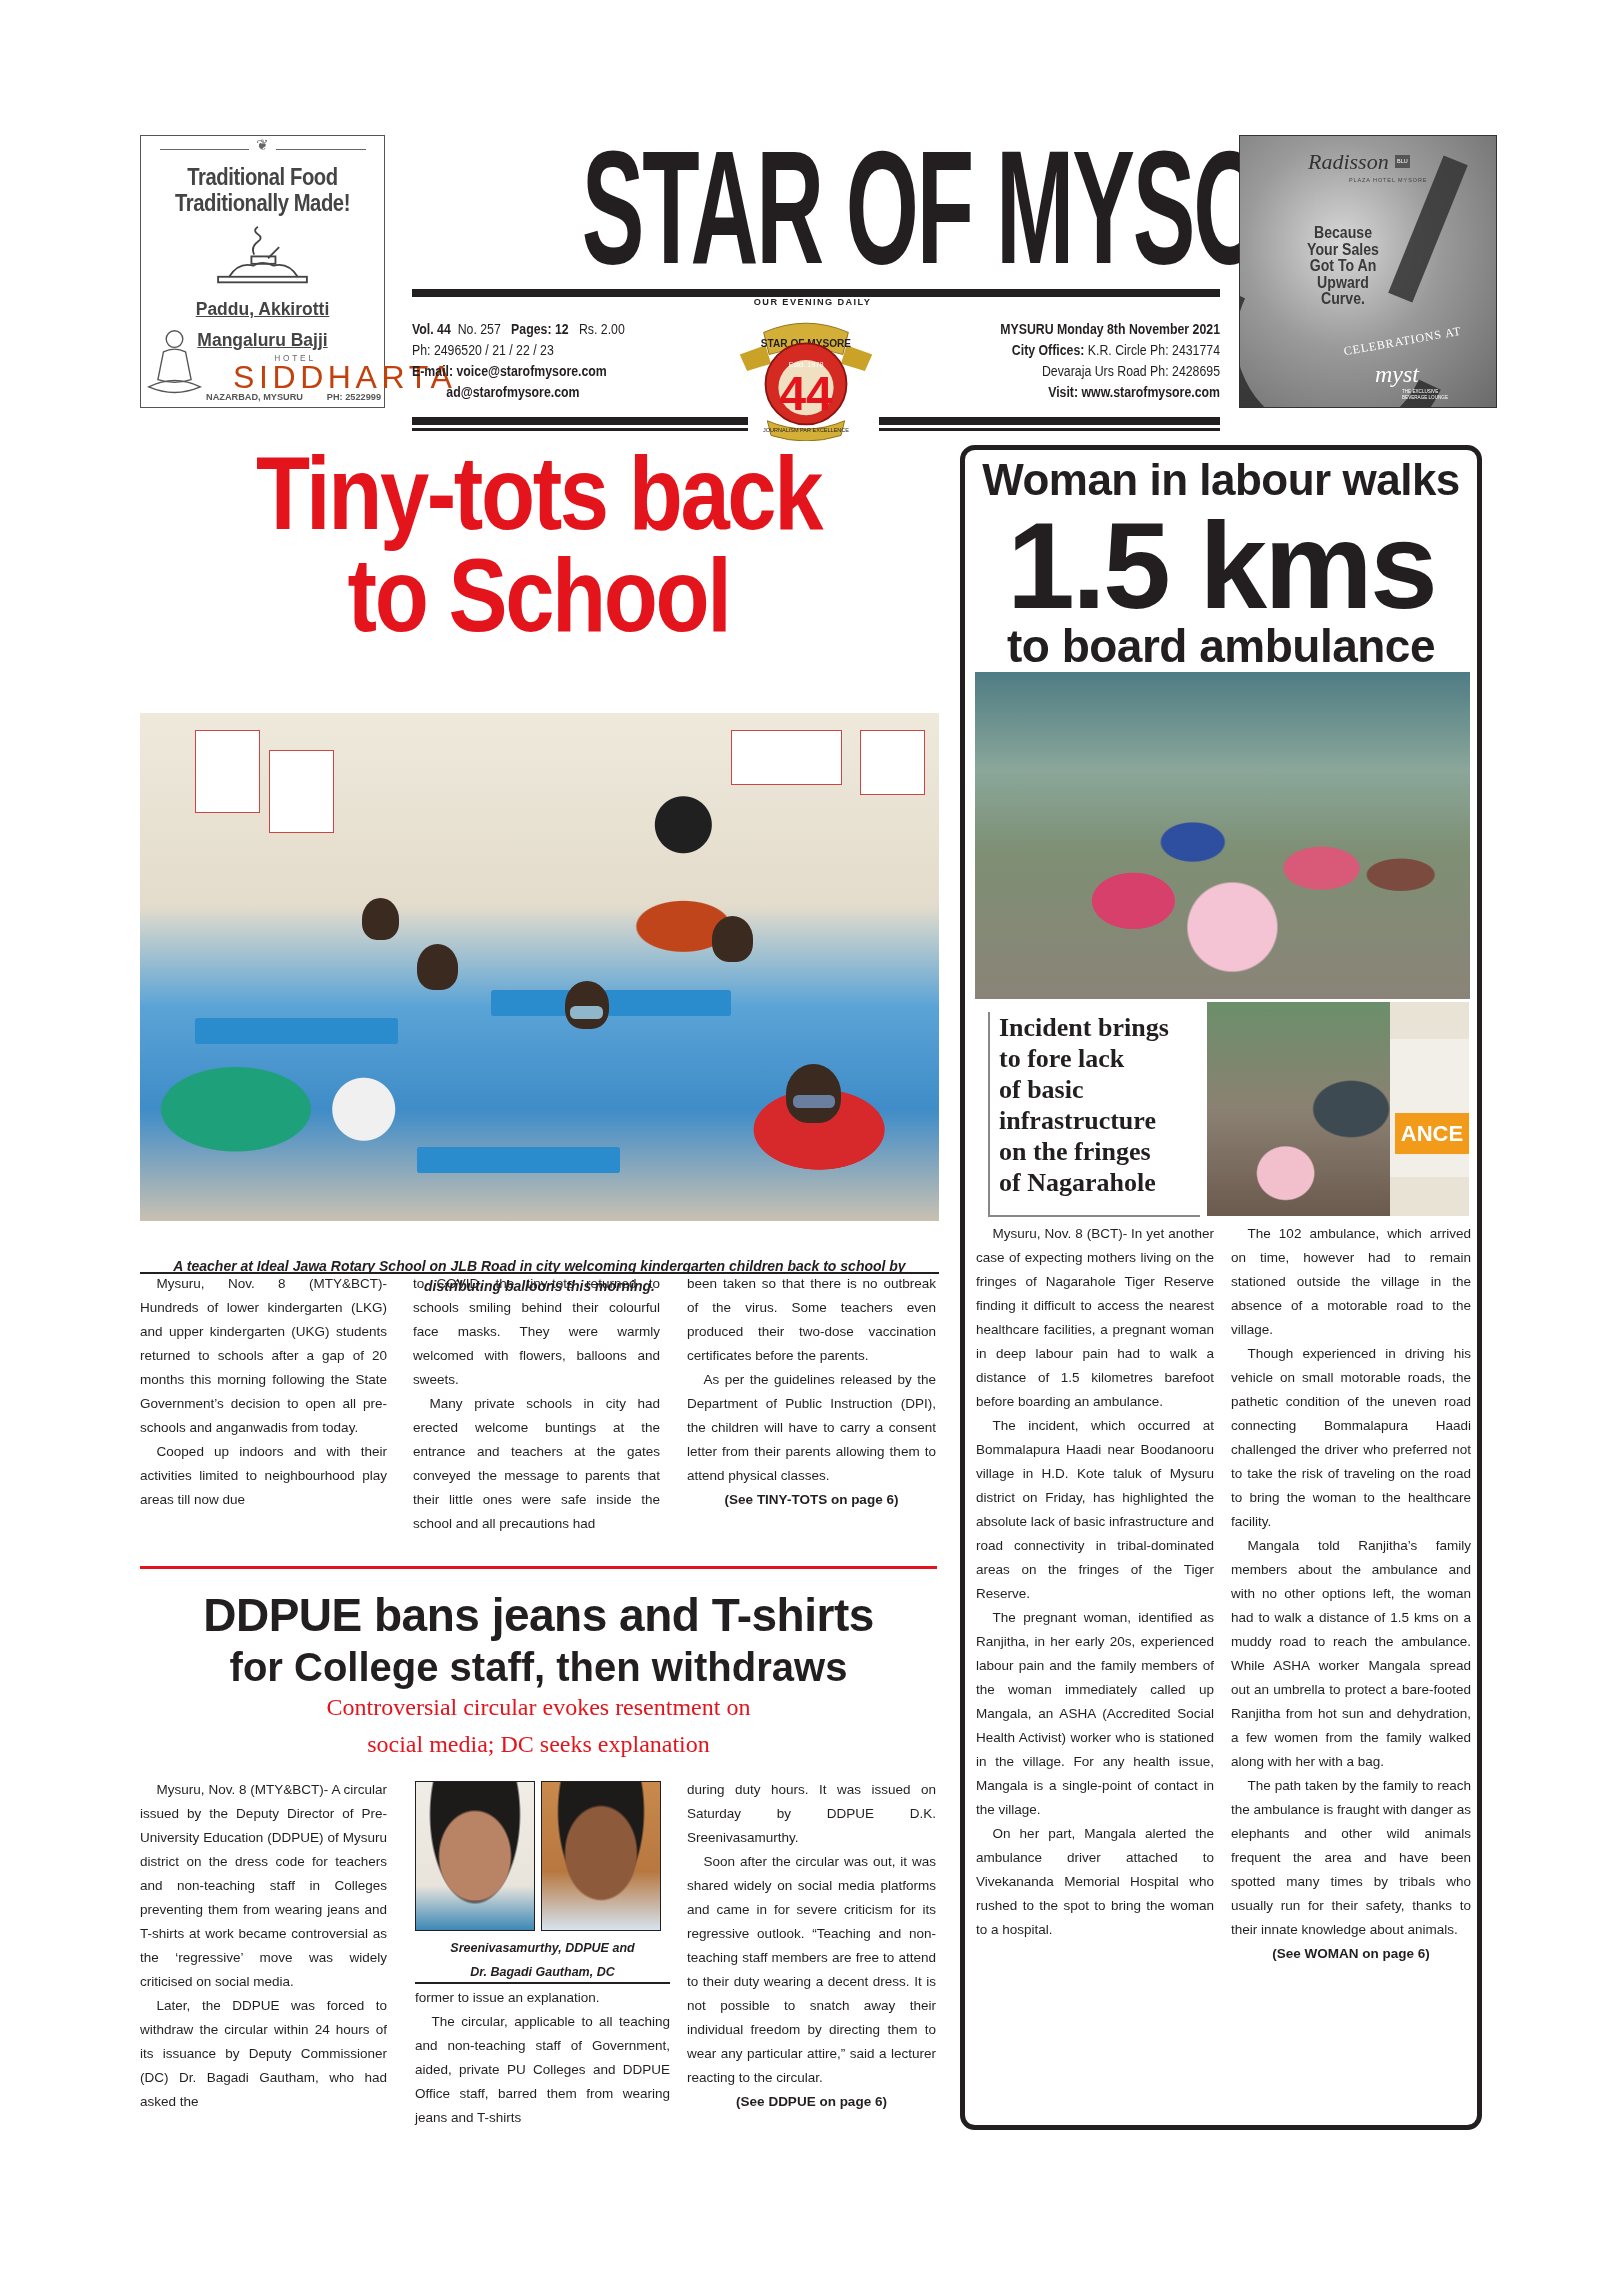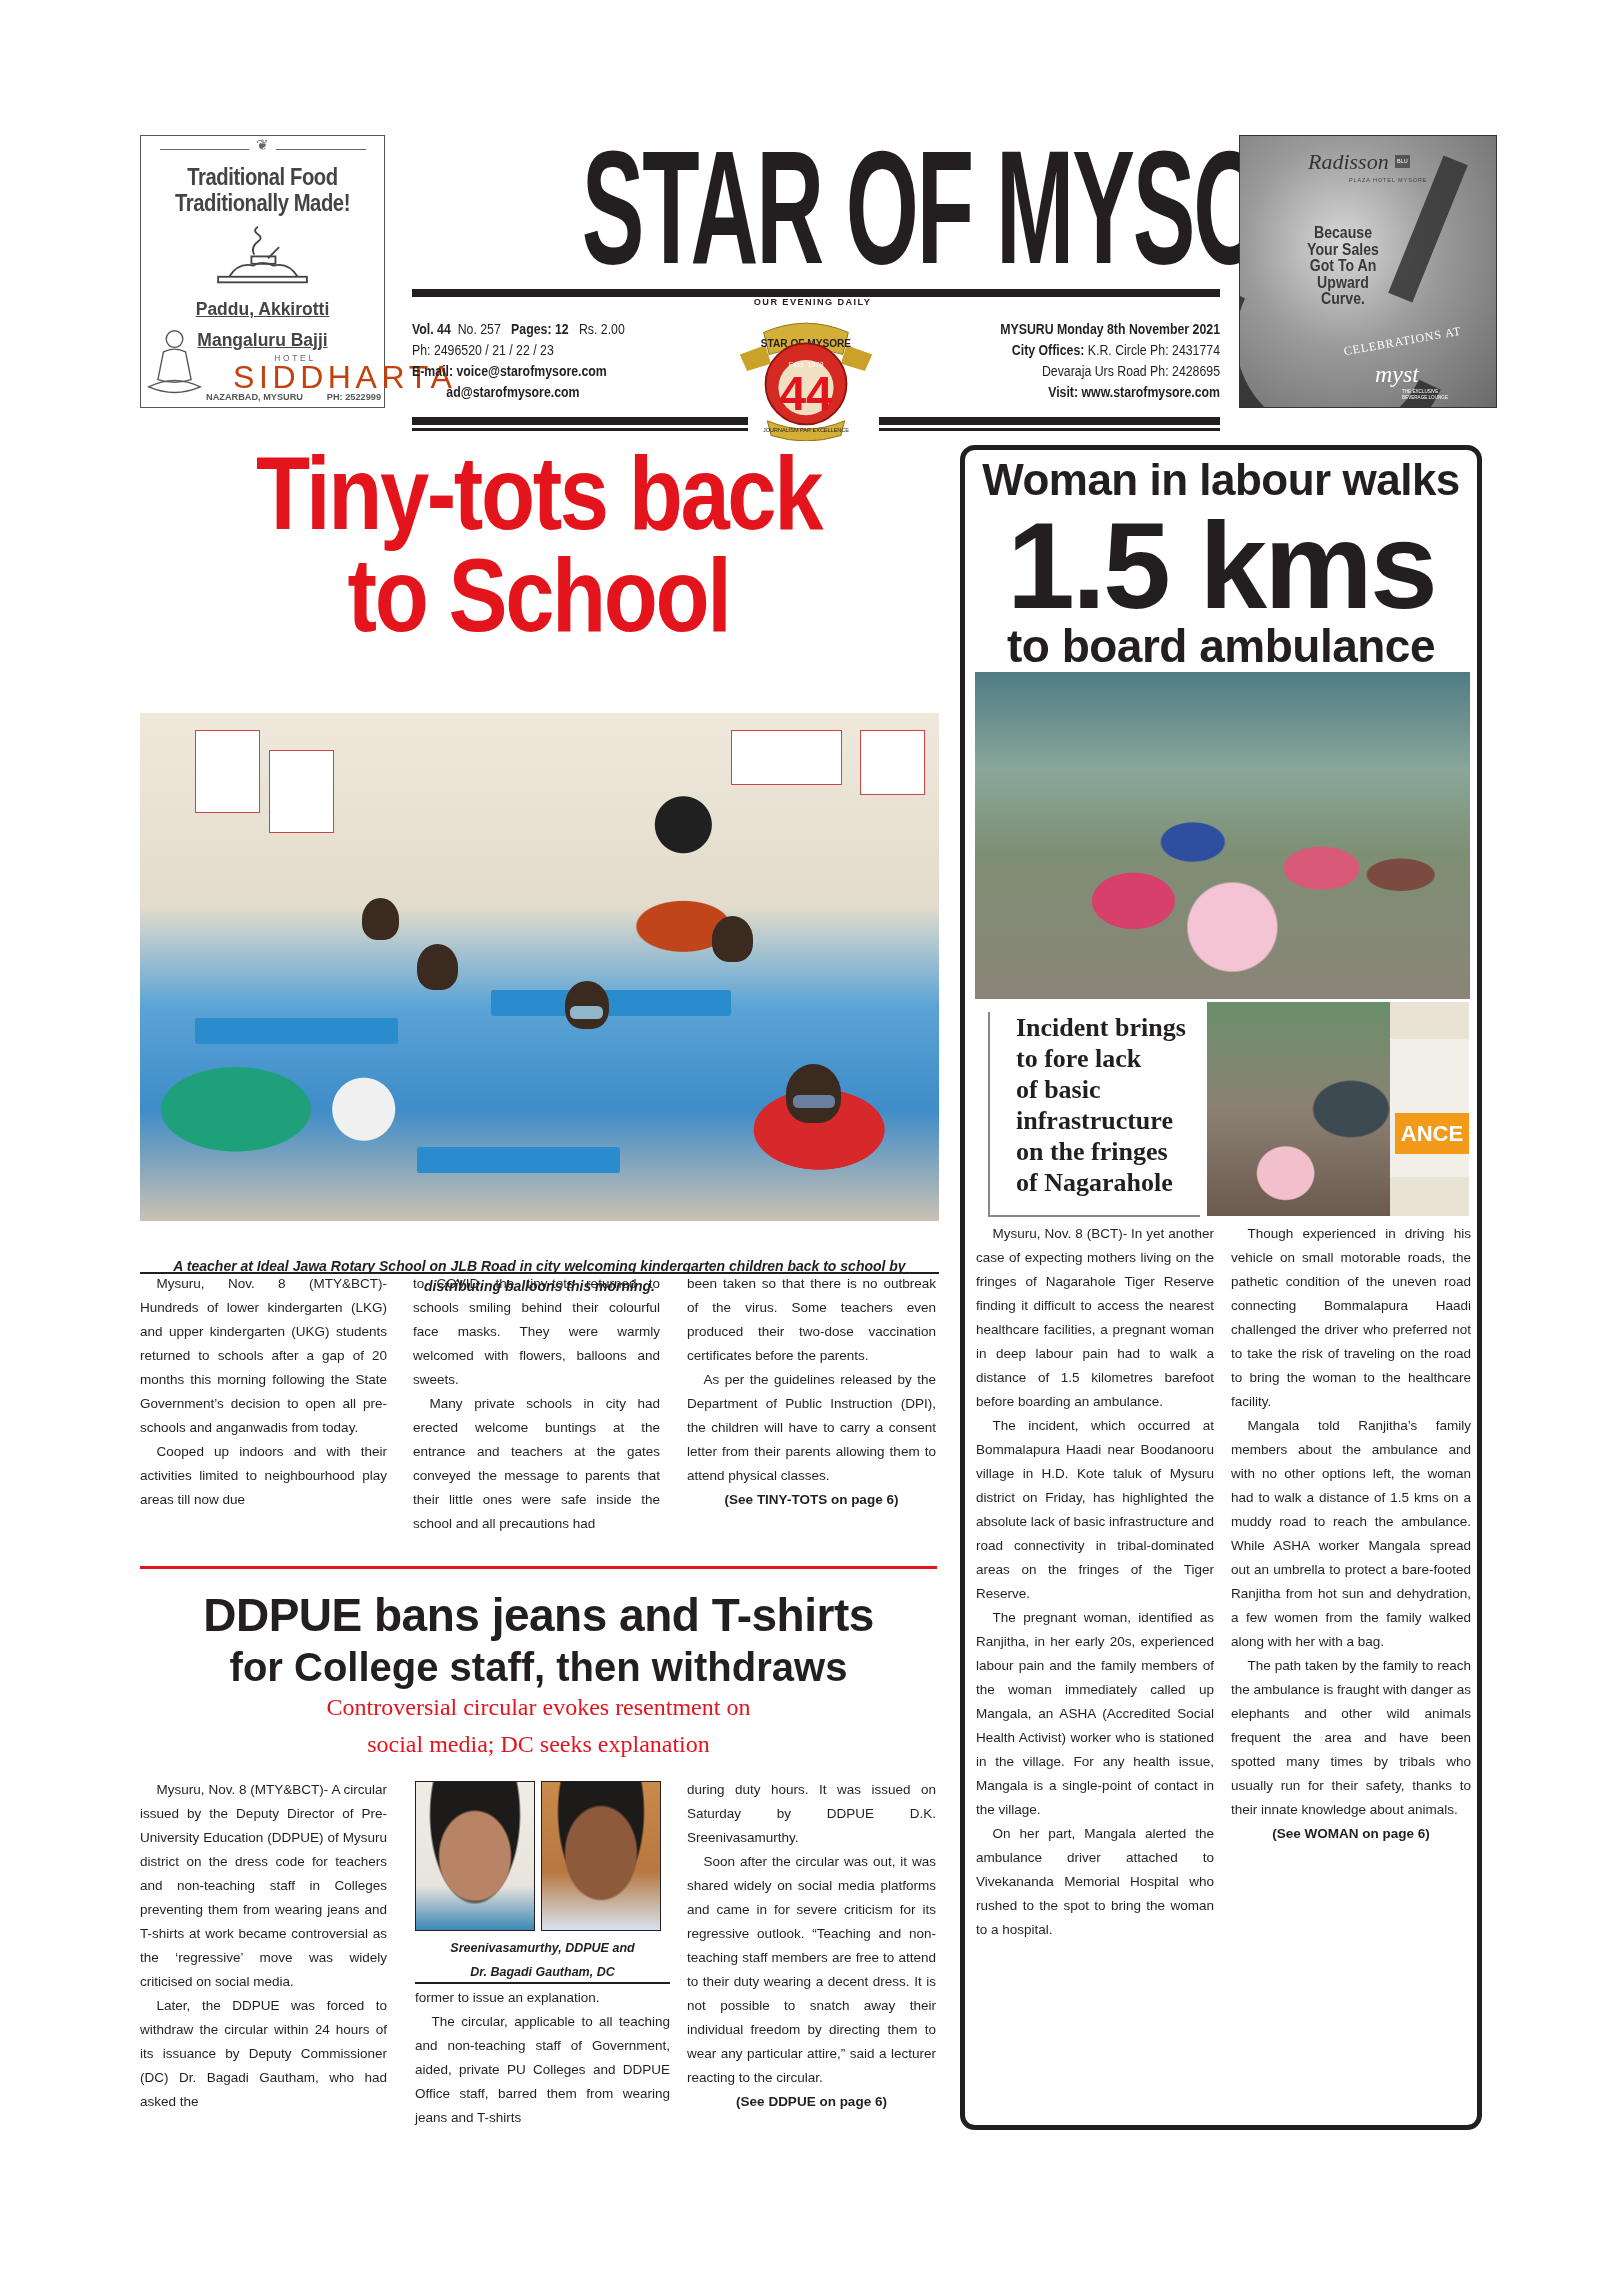--- a/index.html
+++ b/index.html
@@ -103,21 +103,21 @@
       linear-gradient(180deg, #4f7c84 0%, #8aa79a 30%, #7e8f74 55%, #8a8478 100%); }
   .photo3 { left: 1207px; top: 1002px; width: 262px; height: 214px; overflow: hidden;
     background:
       radial-gradient(ellipse at 30% 80%, #f2c0cc 0 28px, transparent 29.5px),
       radial-gradient(ellipse at 55% 50%, #3e4a52 0 37px, transparent 39px),
       linear-gradient(90deg, transparent 0 70%, #e9e3d6 70% 100%),
       linear-gradient(180deg, #6b8f6a 0%, #8b8172 50%, #6b5a4e 100%); }
   .photo3 .ance { position: absolute; right: 0; top: 111px; width: 74px; height: 41px; background: #f29a1a; color: #fff; font-weight: bold; font-size: 22px; line-height: 41px; text-align: center; }
   .photo3 .truck { position: absolute; right: 0; top: 37px; width: 79px; height: 138px; background: #f2efe8; }
 
-  .deck { left: 988px; top: 1012px; width: 212px; height: 205px; border-left: 2.8px solid #888; border-bottom: 2.8px solid #888; padding-left: 26px; }
+  .deck { left: 988px; top: 1012px; width: 212px; height: 205px; border-left: 2.8px solid #888; border-bottom: 2.8px solid #888; padding-left: 9px; }
   .deck span { display: block; font-family: "Liberation Serif", serif; font-weight: bold; font-size: 26px; line-height: 31px; color: #231f20; }
 </style>
 </head>
 <body>
 
 <div class="abs ad-left">
   <div class="orn"><span>❦</span></div>
   <div class="h1">Traditional Food</div>
   <div class="h1">Traditionally Made!</div>
   <svg class="dish" viewBox="0 0 120 70">
@@ -289,18 +289,19 @@
   <span>of Nagarahole</span>
 </div>
 
 <div class="col" style="left:976px;top:1222px;width:238px">
   <p>Mysuru, Nov. 8 (BCT)- In yet another case of expecting mothers living on the fringes of Nagarahole Tiger Reserve finding it difficult to access the nearest healthcare facilities, a pregnant woman in deep labour pain had to walk a distance of 1.5 kilometres barefoot before boarding an ambulance.</p>
   <p>The incident, which occurred at Bommalapura Haadi near Boodanooru village in H.D. Kote taluk of Mysuru district on Friday, has highlighted the absolute lack of basic infrastructure and road connectivity in tribal-dominated areas on the fringes of the Tiger Reserve.</p>
   <p>The pregnant woman, identified as Ranjitha, in her early 20s, experienced labour pain and the family members of the woman immediately called up Mangala, an ASHA (Accredited Social Health Activist) worker who is stationed in the village. For any health issue, Mangala is a single-point of contact in the village.</p>
   <p>On her part, Mangala alerted the ambulance driver attached to Vivekananda Memorial Hospital who rushed to the spot to bring the woman to a hospital.</p>
 </div>
 <div class="col" style="left:1231px;top:1222px;width:240px">
+  <p>The 102 ambulance, which arrived on time, however had to remain stationed outside the village in the absence of a motorable road to the village.</p>
   <p>Though experienced in driving his vehicle on small motorable roads, the pathetic condition of the uneven road connecting Bommalapura Haadi challenged the driver who preferred not to take the risk of traveling on the road to bring the woman to the healthcare facility.</p>
   <p>Mangala told Ranjitha’s family members about the ambulance and with no other options left, the woman had to walk a distance of 1.5 kms on a muddy road to reach the ambulance. While ASHA worker Mangala spread out an umbrella to protect a bare-footed Ranjitha from hot sun and dehydration, a few women from the family walked along with her with a bag.</p>
   <p>The path taken by the family to reach the ambulance is fraught with danger as elephants and other wild animals frequent the area and have been spotted many times by tribals who usually run for their safety, thanks to their innate knowledge about animals.</p>
   <p class="see">(See WOMAN on page 6)</p>
 </div>
 
 
 </body></html>

